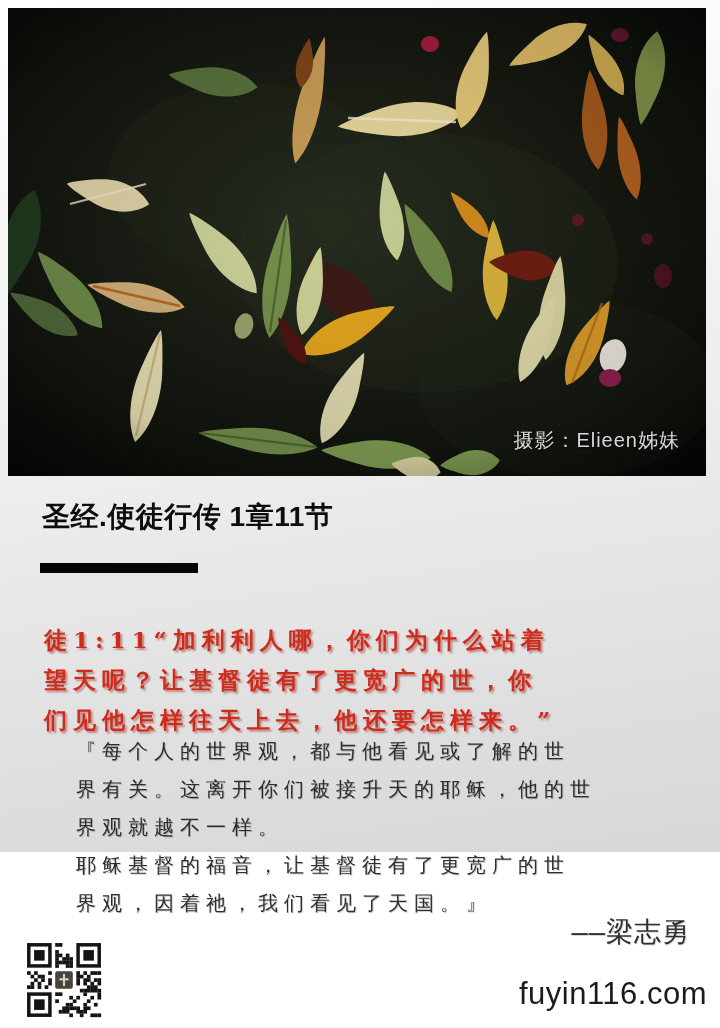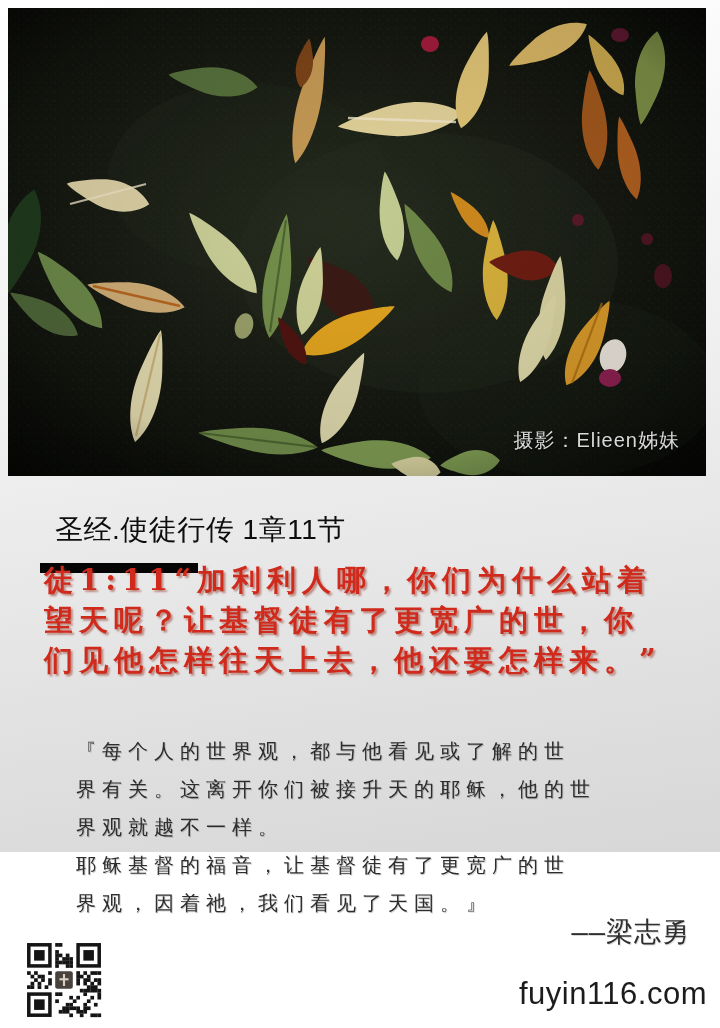--- a/index.html
+++ b/index.html
@@ -18,30 +18,30 @@
     background:#0b0d09;overflow:hidden;
   }
   .photo svg{display:block;width:698px;height:468px;}
   .credit{
     position:absolute;right:26px;bottom:22px;
     color:#d9d9d9;font-size:20px;letter-spacing:1px;
     text-shadow:0 1px 2px rgba(0,0,0,.8);
   }
   
   .title{
-    position:absolute;left:42px;top:498px;margin:13px;
-    font-size:28px;font-weight:normal;color:#0d0d0d;letter-spacing:0.5px;
+    position:absolute;left:42px;top:498px;margin:0;
+    font-size:28px;font-weight:bold;color:#0d0d0d;letter-spacing:0.5px;
   }
   .bar{
     position:absolute;left:40px;top:563px;width:158px;height:10px;background:#050505;
   }
   .scripture{
-    position:absolute;left:44px;top:560px;width:650px;
+    position:absolute;left:44px;top:620px;width:650px;
     font-family:"DejaVu Serif",serif;font-weight:bold;
-    font-size:29px;line-height:40px;letter-spacing:6px;
+    font-size:23px;line-height:40px;letter-spacing:6px;
     color:#cf2a1c;
     text-shadow:2px 2px 2px rgba(130,28,14,.45);
   }
   .commentary{
     position:absolute;left:42px;width:660px;
     font-size:20px;line-height:38px;letter-spacing:6px;
     color:#2d2d2d;text-shadow:1px 1px 0 rgba(0,0,0,.18);margin-left:34px;
   }
   .c1{top:732px;}
   .c2{top:846px;}

